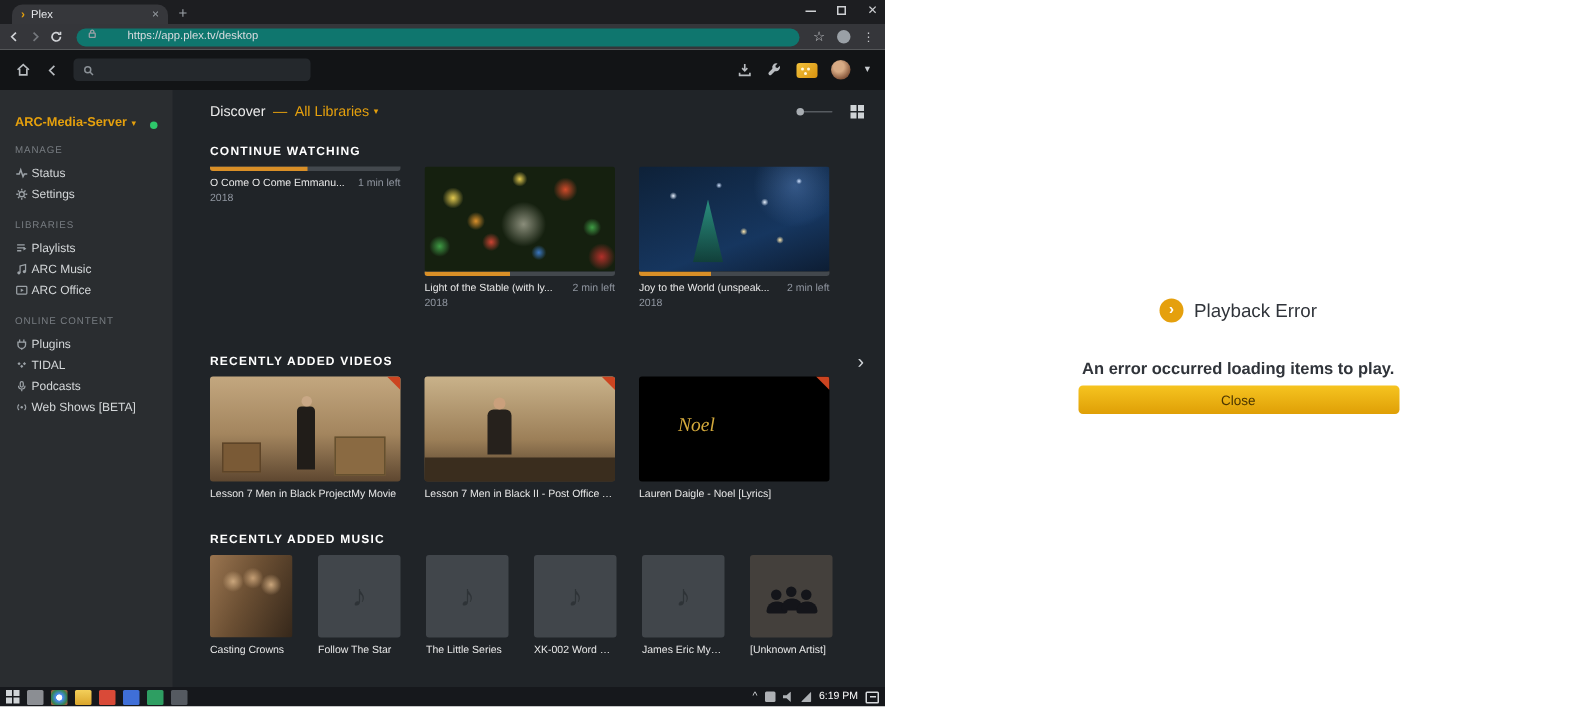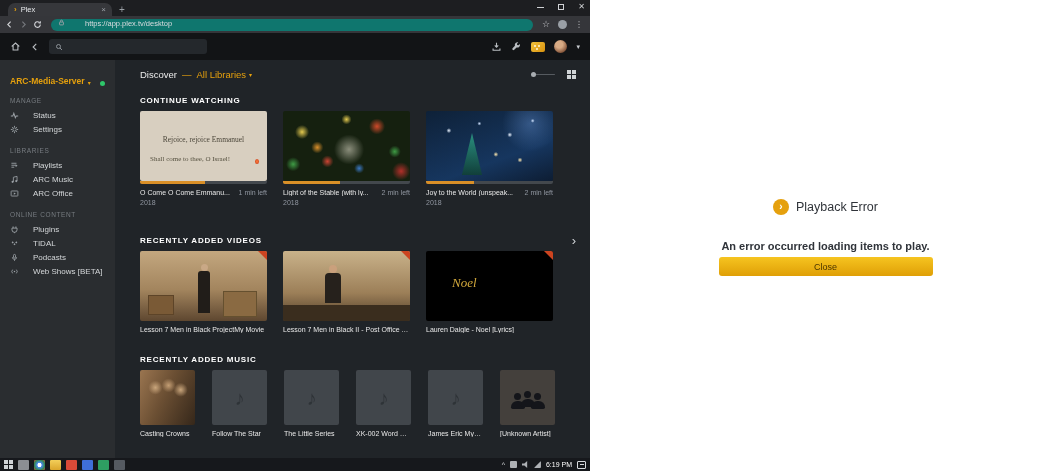--- a/index.html
+++ b/index.html
@@ -53,21 +53,21 @@
   
   .plex-body { flex:1; min-height:0; display:flex; background:#202428; }
 
   
   .sidebar { width:115px; background:#2a2d30; padding-top:8px; flex:none; }
   .server-row { display:flex; align-items:flex-end; padding:0 10px; height:18px; }
   .server-name { color:#e5a00d; font-size:8.5px; font-weight:bold; white-space:nowrap; }
   .server-caret { color:#e5a00d; font-size:6px; margin-left:3px; }
   .status-dot { width:5px; height:5px; border-radius:50%; background:#2ec76a; margin-left:auto; }
   .side-label { color:#777c81; font-size:6.5px; letter-spacing:.6px; padding:11px 10px 4px; }
-  .side-item { display:flex; align-items:flex-end; gap:14px; padding:2.5px 10px; cursor:pointer; }
+  .side-item { display:flex; align-items:flex-end; gap:2px; padding:2.5px 10px; cursor:pointer; }
   .side-item .si-ico { color:#9ba1a6; display:flex; flex:none; }
   .side-item .si-label { color:#d4d7d9; font-size:8px; white-space:nowrap; }
 
   
   .main { flex:1; min-width:0; padding:0 14px 0 25px; overflow:hidden; position:relative; }
   .main-header { height:28px; display:flex; align-items:center; }
   .crumb { color:#ececec; font-size:9.5px; }
   .crumb-sep { color:#e5a00d; font-size:9.5px; margin:0 5px; }
   .filter { color:#e5a00d; font-size:9.5px; }
   .filter-caret { color:#e5a00d; font-size:6px; margin-left:3px; }
@@ -396,25 +396,20 @@
           </span>
           <span class="grid-ico"></span>
         </div>
 
         <div class="mt-cw sec-head">
           <span class="sec-title">CONTINUE WATCHING</span>
         </div>
         <div class="card-row">
 
           <div class="vcard">
-            <div class="thumb art-ocome">
-              <span class="l1">Rejoice, rejoice Emmanuel</span>
-              <span class="l2">Shall come to thee, O Israel!</span>
-              <span class="flame"></span>
-            </div>
             <div class="progress-track">
               <div class="progress-fill" style="width: 51%;"></div>
             </div>
             <div class="meta-row">
               <span class="vtitle">O Come O Come Emmanu...</span>
               <span class="vtime">1 min left</span>
             </div>
             <div class="vyear">2018</div>
           </div>
 

